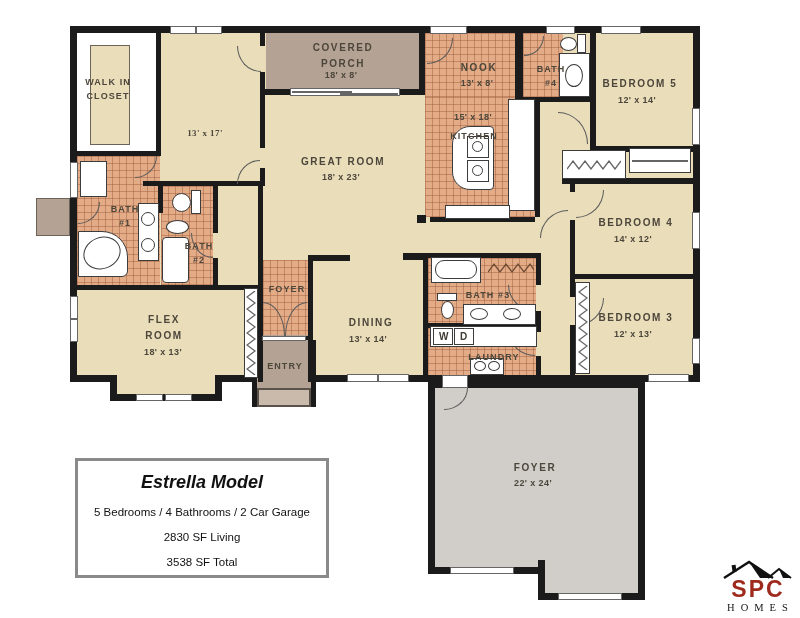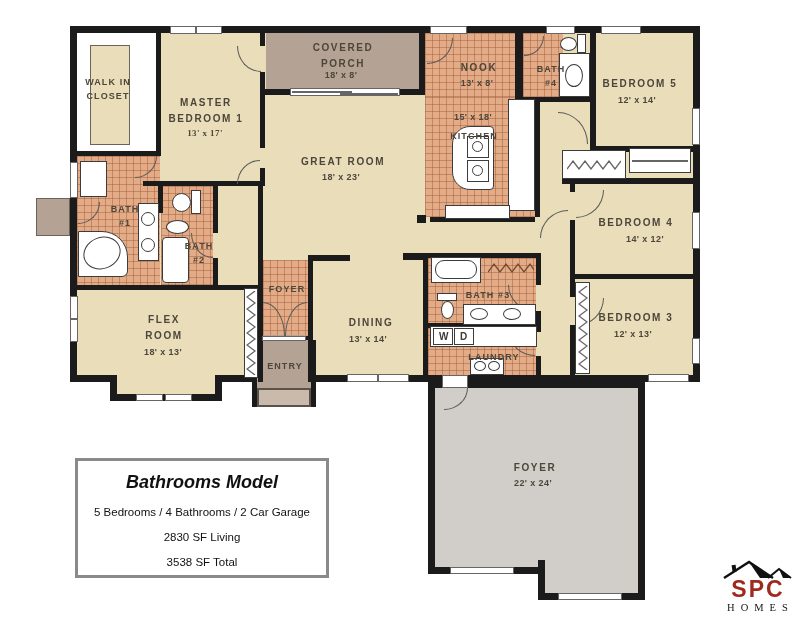--- a/index.html
+++ b/index.html
@@ -200,60 +200,58 @@
   <div class="fix" style="left:244px;top:288px;width:14px;height:90px;"></div>
   <svg class="zig" width="10" height="84" viewBox="0 0 10 84" style="left:246px;top:291px;">
       <polyline points="9,0 1,6 9,12 1,18 9,24 1,30 9,36 1,42 9,48 1,54 9,60 1,66 9,72 1,78 9,84" fill="none" stroke="#666" stroke-width="1.3"></polyline>
     </svg>
   <svg class="zig" width="46" height="12" viewBox="0 0 46 12" style="left:488px;top:262px;">
       <polyline points="0,10 6,2 12,10 18,2 24,10 30,2 36,10 42,2 46,8" fill="none" stroke="#704c35" stroke-width="1.3"></polyline>
     </svg>
 
   <div class="lbl sm" style="left:108px;top:76px;">WALK IN
 CLOSET</div>
-  <div class="lbl" style="left:206px;top:95px;">MASTER
-BEDROOM 1</div>
   <div class="dims" style="left:205px;top:128px;font-family:Liberation Serif, serif;">13' x 17'</div>
   <div class="lbl" style="left:343px;top:40px;">COVERED
 PORCH</div>
   <div class="dims" style="left:341px;top:70px;">18' x 8'</div>
   <div class="lbl" style="left:343px;top:154px;">GREAT ROOM</div>
   <div class="dims" style="left:341px;top:172px;">18' x 23'</div>
   <div class="lbl" style="left:479px;top:60px;">NOOK</div>
   <div class="dims" style="left:477px;top:78px;">13' x 8'</div>
   <div class="dims" style="left:473px;top:112px;">15' x 18'</div>
   <div class="lbl sm" style="left:474px;top:130px;">KITCHEN</div>
   <div class="lbl sm" style="left:551px;top:63px;">BATH
 #4</div>
   <div class="lbl" style="left:640px;top:76px;">BEDROOM 5</div>
   <div class="dims" style="left:637px;top:95px;">12' x 14'</div>
   <div class="lbl sm" style="left:125px;top:203px;">BATH
 #1</div>
   <div class="lbl sm" style="left:199px;top:240px;">BATH
 #2</div>
   <div class="lbl" style="left:636px;top:215px;">BEDROOM 4</div>
-  <div class="dims" style="left:633px;top:234px;margin-left:12px;">14' x 12'</div>
+  <div class="dims" style="left:633px;top:234px;">14' x 12'</div>
   <div class="lbl" style="left:164px;top:312px;">FLEX
 ROOM</div>
   <div class="dims" style="left:163px;top:347px;">18' x 13'</div>
   <div class="lbl sm" style="left:287px;top:283px;">FOYER</div>
   <div class="lbl" style="left:371px;top:315px;">DINING</div>
   <div class="dims" style="left:368px;top:334px;">13' x 14'</div>
   <div class="lbl sm" style="left:488px;top:289px;">BATH #3</div>
   <div class="wdl" style="left:439px;top:331px;">W</div>
   <div class="wdl" style="left:460px;top:331px;">D</div>
   <div class="lbl sm" style="left:494px;top:351px;">LAUNDRY</div>
   <div class="lbl sm" style="left:285px;top:360px;">ENTRY</div>
   <div class="lbl" style="left:636px;top:310px;">BEDROOM 3</div>
   <div class="dims" style="left:633px;top:329px;">12' x 13'</div>
   <div class="lbl" style="left:535px;top:460px;">FOYER</div>
   <div class="dims" style="left:533px;top:478px;">22' x 24'</div>
 
   <div class="infobox">
-    <div class="infotitle">Bathrooms Model</div>
+    <div class="infotitle">Estrella Model</div>
     <div class="infoline">5 Bedrooms / 4 Bathrooms / 2 Car Garage</div>
     <div class="infoline">2830 SF Living</div>
     <div class="infoline">3538 SF Total</div>
   </div>
 
   <div class="logo">
     <svg width="74" height="22" viewBox="0 0 74 22" style="display:block;margin:0 auto;">
       <path d="M3 20 L28 4 L52 20" fill="none" stroke="#111" stroke-width="2.4"></path>
       <polygon points="28,4 52,20 39,20" fill="#111"></polygon>
       <rect x="11" y="7" width="4" height="7" fill="#111" transform="rotate(-8 13 10)"></rect>

